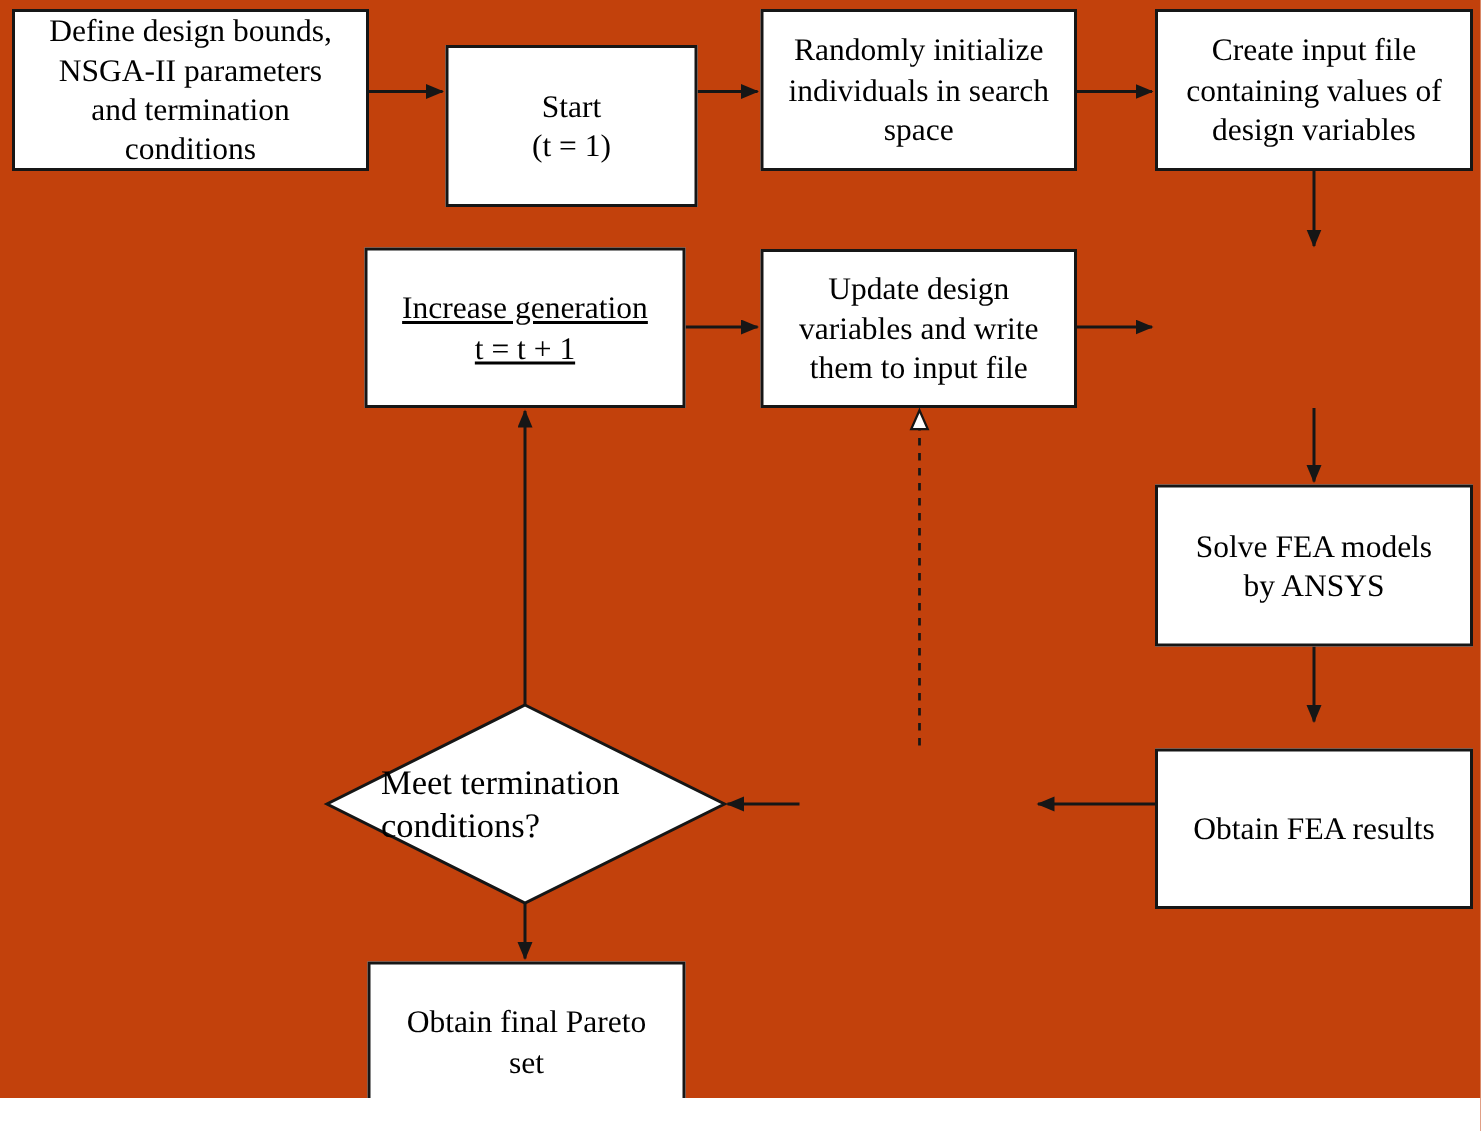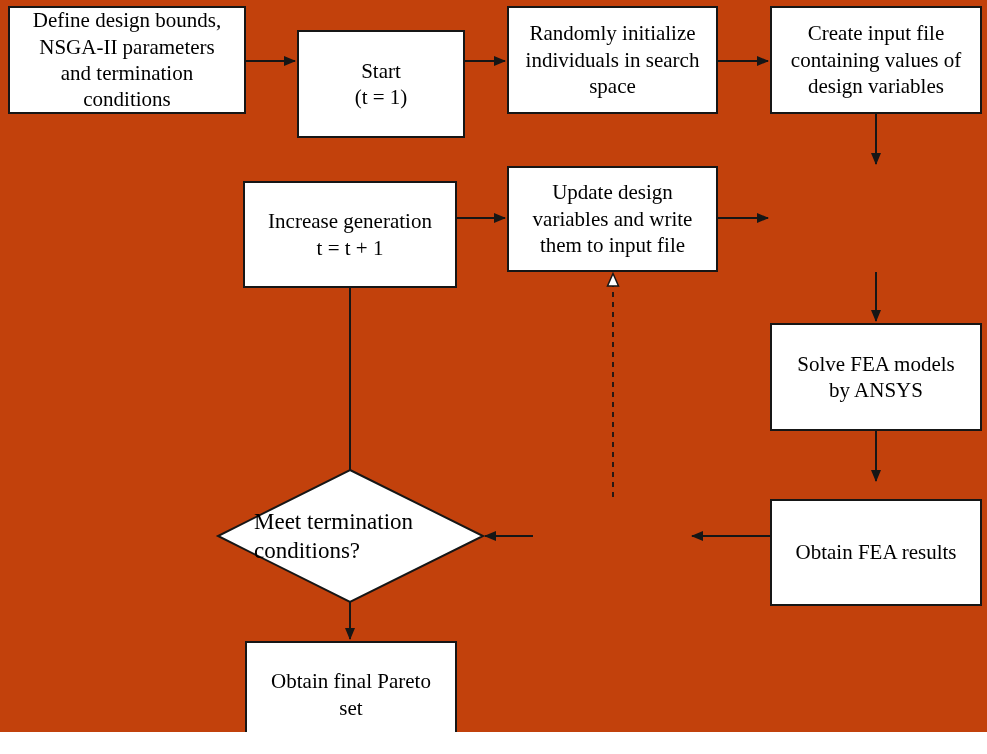--- a/index.html
+++ b/index.html
@@ -107,21 +107,21 @@
 individuals in search
 space</span>
   </div>
 
   <div class="node" style="left:770px; top:6px; width:212px; height:108px;">
     <span class="lbl">Create input file
 containing values of
 design variables</span>
   </div>
 
-  <div class="node" style="left:243px; top:181px; width:214px; height:107px;">
+  <div class="node" style="left:243px; top:165px; width:214px; height:107px;text-decoration:underline;">
     <span class="lbl">Increase generation
 t = t + 1</span>
   </div>
 
   <div class="node" style="left:507px; top:166px; width:211px; height:106px;">
     <span class="lbl">Update design
 variables and write
 them to input file</span>
   </div>
 

